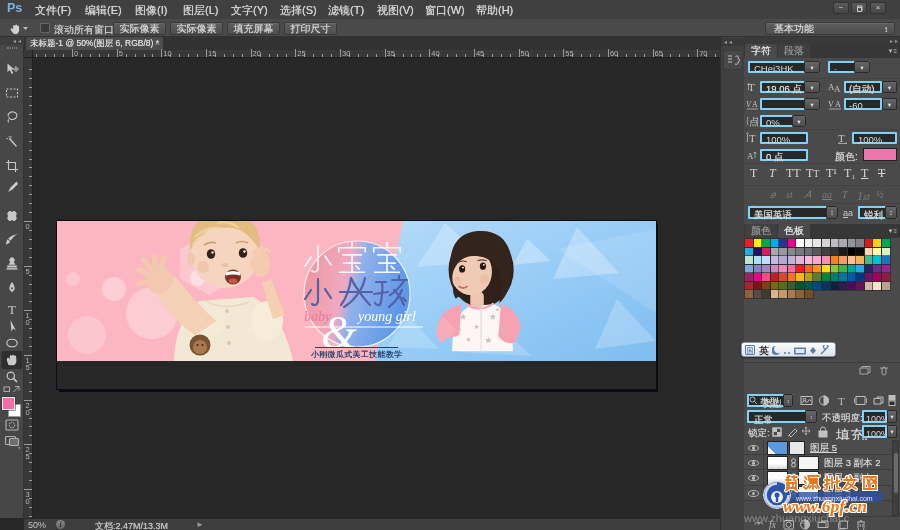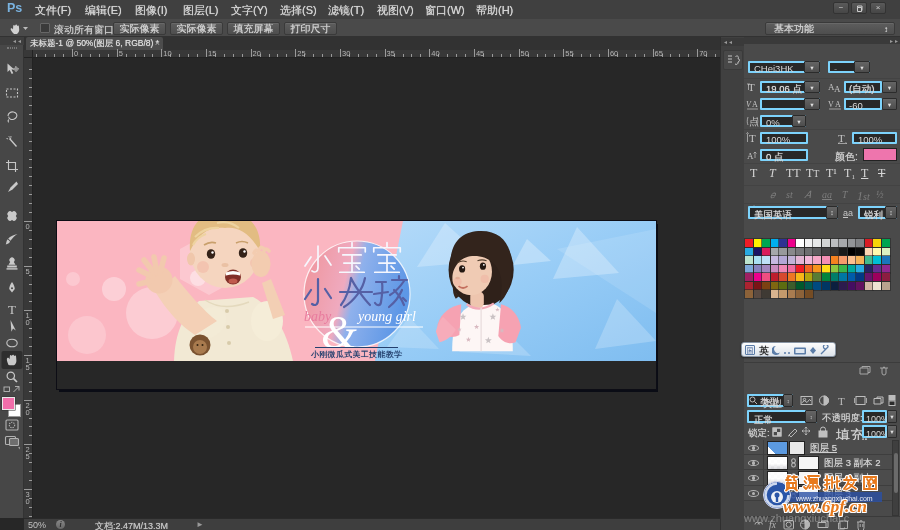--- a/index.html
+++ b/index.html
@@ -345,20 +345,25 @@
 <div id="rulcorner" class="abs"></div>
 <div id="statusbar" class="abs">
     <span style="position:absolute;left:4px;top:1px">50%</span>
     <span style="position:absolute;left:32px;top:1px;width:9px;height:9px;border-radius:50%;background:linear-gradient(#888,#666);color:#2e2e2e;font-size:8px;text-align:center;line-height:9px;font-family:'Liberation Serif',serif;font-weight:bold;font-style:italic">i</span>
     <span class="cjk" style="position:absolute;left:71px;top:1px">文档:2.47M/13.3M</span>
     <span style="position:absolute;left:172px;top:0.5px;color:#999;font-size:8px">►</span>
   </div>
 <div class="abs" style="left:744px;top:37px;width:156px;height:7px;background:#3a3a3a"></div>
 <div class="abs" style="left:889px;top:38px;color:#999;font-size:5px">►►</div>
 <div class="abs" style="left:744px;top:44px;width:156px;height:180px;background:#4a4a4a">
+    <div class="tabrow" style="top:0">
+      <span class="ptab on cjk" style="left:1px;width:32px">字符</span>
+      <span class="ptab cjk" style="left:34px;width:32px">段落</span>
+      <span style="position:absolute;right:3px;top:4px;color:#bbb;font-size:6px">▼≡</span>
+    </div>
     <div style="position:absolute;left:0;top:33.5px;width:156px;height:1px;background:#434343"></div>
     <div style="position:absolute;left:0;top:84.5px;width:156px;height:1px;background:#434343"></div>
     <div style="position:absolute;left:0;top:118.5px;width:156px;height:1px;background:#434343"></div>
     <div style="position:absolute;left:0;top:140.5px;width:156px;height:1px;background:#434343"></div>
     <div style="position:absolute;left:0;top:158.5px;width:156px;height:1px;background:#434343"></div>
     <span class="dbox" style="left:4px;top:17px;width:72px;height:12px;padding-left:4px">CHei3HK</span>
     <span class="dbtn" style="left:60px;top:17px;width:16px;height:12px;font-size:5.5px;line-height:12px">▼</span>
     <span class="dbox" style="left:84px;top:17px;width:42px;height:12px;padding-left:4px;color:#888">-</span>
     <span class="dbtn" style="left:110px;top:17px;width:16px;height:12px;font-size:5.5px;line-height:12px">▼</span>
     <svg style="position:absolute;left:2px;top:37px" width="13" height="12" viewBox="0 0 13 12">
@@ -426,20 +431,25 @@
     <span style="position:absolute;left:98px;top:145px;font-family:'Liberation Serif',serif;font-style:italic;font-size:10px;color:#7d7d7d">T</span>
     <span style="position:absolute;left:113px;top:145px;font-family:'Liberation Serif',serif;font-style:italic;font-size:12px;color:#7d7d7d">1<small>st</small></span>
     <span style="position:absolute;left:132px;top:145px;font-family:'Liberation Serif',serif;font-style:italic;font-size:10px;color:#7d7d7d">½</span>
     <span class="dbox cjk" style="left:4px;top:162px;width:90px;height:13px;padding:1px 0 0 4px">美国英语</span>
     <span class="dbtn" style="left:82px;top:162px;width:12px;height:13px;font-size:7px;line-height:12px">↕</span>
     <span style="position:absolute;left:99px;top:164px;font-size:9px;color:#c5c5c5"><u>a</u>a</span>
     <span class="dbox cjk" style="left:114px;top:162px;width:39px;height:13px;padding:1px 0 0 4px">锐利</span>
     <span class="dbtn" style="left:141px;top:162px;width:12px;height:13px;font-size:7px;line-height:12px">↕</span>
   </div>
 <div class="abs" style="left:744px;top:224px;width:156px;height:152px;background:#4a4a4a">
+    <div class="tabrow" style="top:0">
+      <span class="ptab cjk" style="left:1px;width:32px">颜色</span>
+      <span class="ptab on cjk" style="left:34px;width:32px">色板</span>
+      <span style="position:absolute;right:3px;top:4px;color:#bbb;font-size:6px">▼≡</span>
+    </div>
     <div style="position:absolute;left:0;top:15px;width:156px;height:70px">
       <i class="sw" style="left:1.0px;top:0.0px;background:#ee1c25"></i>
       <i class="sw" style="left:9.6px;top:0.0px;background:#fff200"></i>
       <i class="sw" style="left:18.1px;top:0.0px;background:#00a651"></i>
       <i class="sw" style="left:26.7px;top:0.0px;background:#00aeef"></i>
       <i class="sw" style="left:35.2px;top:0.0px;background:#2e3192"></i>
       <i class="sw" style="left:43.8px;top:0.0px;background:#ec008c"></i>
       <i class="sw" style="left:52.3px;top:0.0px;background:#ffffff"></i>
       <i class="sw" style="left:60.9px;top:0.0px;background:#f1f1f2"></i>
       <i class="sw" style="left:69.4px;top:0.0px;background:#e6e7e8"></i>

